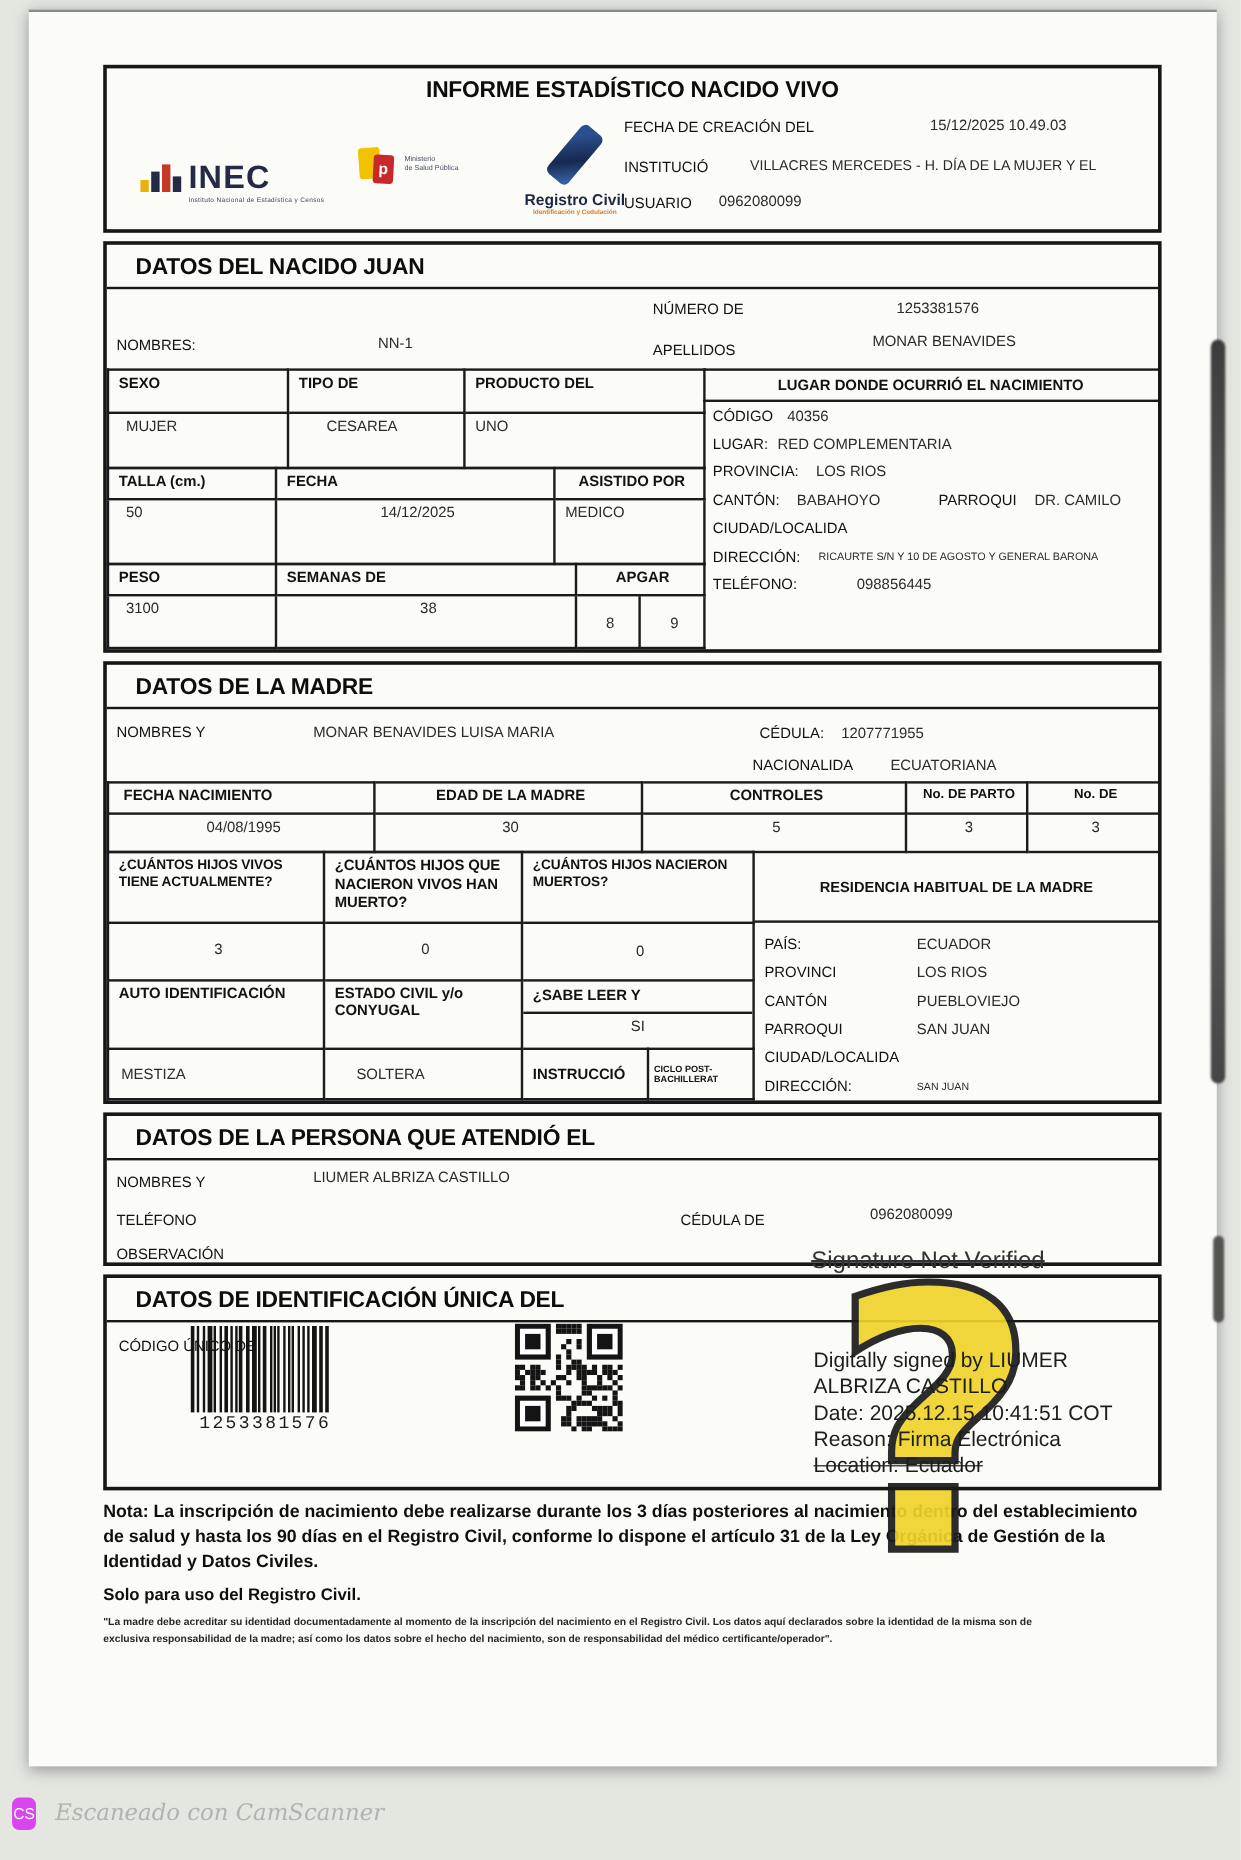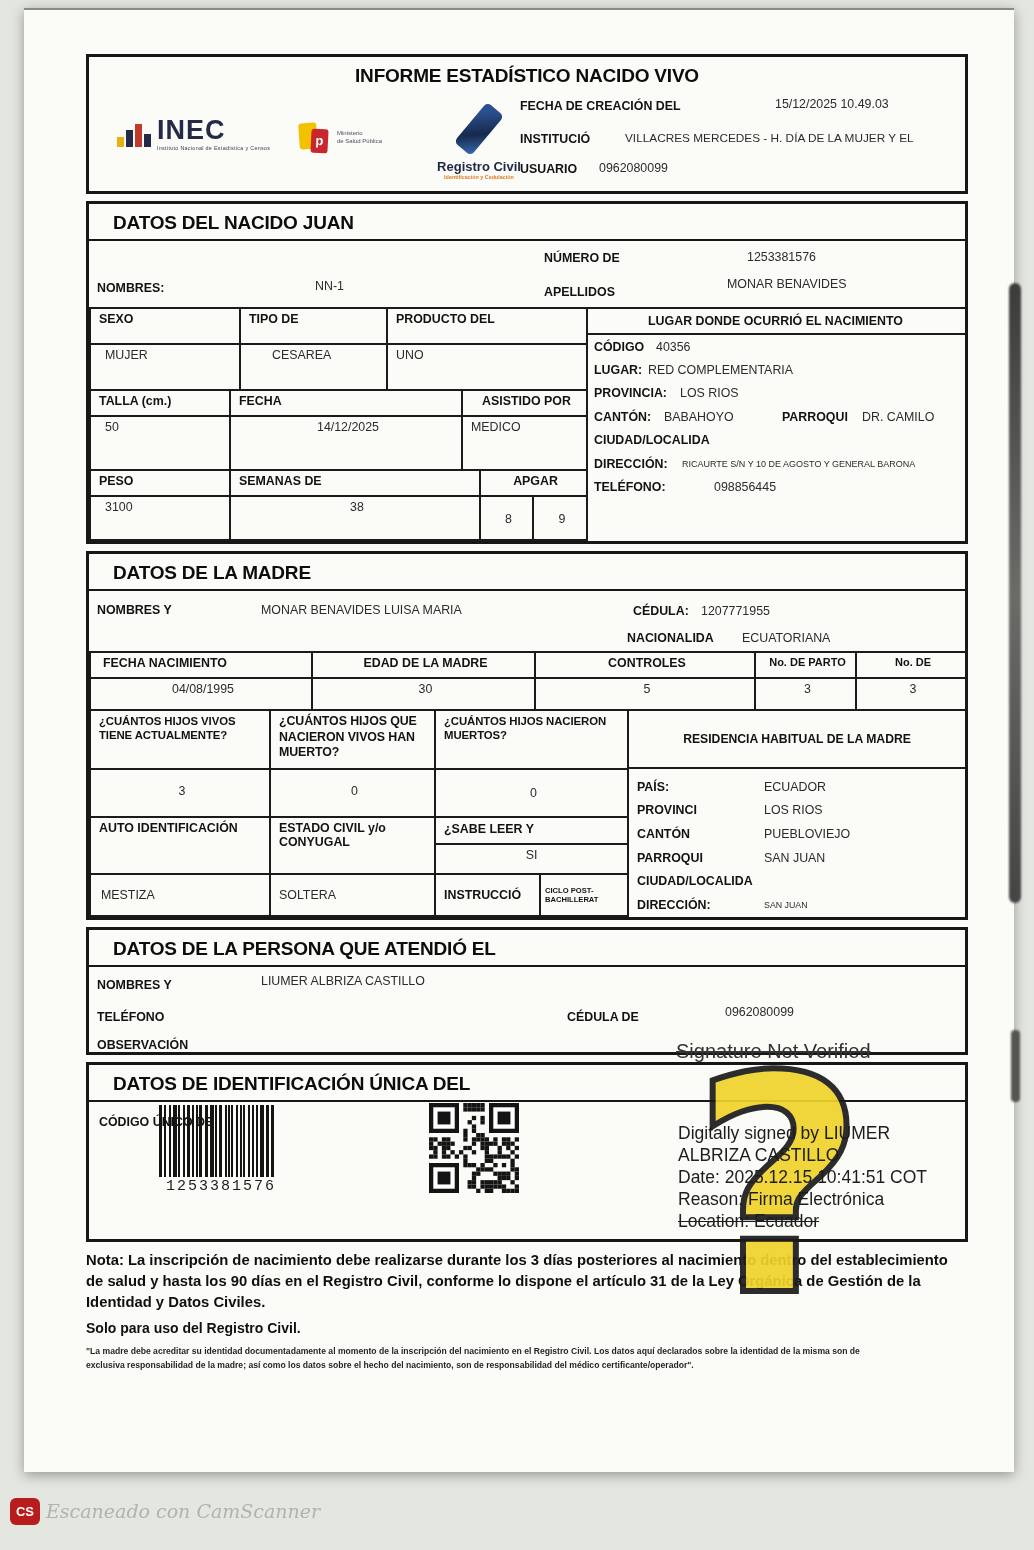--- a/index.html
+++ b/index.html
@@ -3,21 +3,21 @@
 <meta charset="utf-8">
 <style>
   *{margin:0;padding:0;box-sizing:border-box}
   html,body{width:1034px;height:1550px}
   body{position:relative;background:#e4e6e0;font-family:"Liberation Sans",sans-serif;overflow:hidden;color:#1a1a1a}
   .sheet{position:absolute;left:24px;top:8px;width:990px;height:1464px;background:#fbfbf8;box-shadow:0 3px 12px rgba(0,0,0,.35);border-top:2px solid #8a8a86}
   .form{position:absolute;left:62px;top:44px;width:882px}
   .box{border:3px solid #171717;position:relative;margin-bottom:7px}
   .sec-head{border-bottom:2px solid #171717;padding:8px 10px 5px 24px;font-size:19px;font-weight:700;color:#0d0d0d;letter-spacing:-.2px}
   .abs{position:absolute;white-space:nowrap}
-  .lbl{font-weight:700;color:#121212;font-size:12.4px}
+  .lbl{font-weight:400;color:#121212;font-size:12.4px}
   .val{color:#2b2b2b;font-size:12.4px}
   .sm{font-size:9px}
   table.grid{border-collapse:collapse;table-layout:fixed}
   table.grid th,table.grid td{border:2px solid #1b1b1b;font-size:12.4px;padding:3px 4px 2px 8px;vertical-align:top;overflow:hidden}
   table.grid th{text-align:left;font-weight:700;color:#121212}
   table.grid td{color:#2b2b2b}
   .ctr{text-align:center !important}
   .mid{vertical-align:middle !important}
   
   .nv-top{position:relative;height:66px}
@@ -47,36 +47,36 @@
   .stamp-status{position:absolute;left:652px;top:1030px;font-size:20px;color:#333;text-decoration:line-through;text-decoration-thickness:2px;white-space:nowrap;z-index:5}
   .qmark{position:absolute;left:668px;top:1028px;font-size:300px;line-height:1;font-weight:700;color:#f0d32a;-webkit-text-stroke:6px #1b1b1b;z-index:3;opacity:.92;font-family:"DejaVu Sans",sans-serif}
   .sig{position:absolute;left:654px;top:1112px;z-index:4;font-size:17.5px;color:#1d1d1d;line-height:22px;white-space:nowrap}
   
   .nota{font-weight:700;font-size:14.8px;line-height:1.42;color:#0f0f0f;margin-top:8px;width:882px}
   .solo{font-weight:700;font-size:14px;margin-top:7px;color:#0f0f0f}
   .fine{font-weight:700;font-size:8.6px;line-height:1.7;color:#262626;margin-top:8px}
   
   .hdr{height:140px}
   .hdr-title{text-align:center;font-size:19px;font-weight:700;padding-top:8px;letter-spacing:-.2px;color:#0d0d0d}
-  .inec{position:absolute;left:28px;top:62px;display:flex;align-items:center}
+  .inec{position:absolute;left:28px;top:80px;display:flex;align-items:flex-start}
   .inec-bars{display:flex;align-items:flex-end;margin-right:4px}
   .inec-bars i{display:block;width:7px;margin-right:2px}
   .inec-name{font-size:27px;font-weight:700;color:#252b47;letter-spacing:1px;line-height:.85}
   .inec-tag{display:block;font-size:5.4px;color:#3a415f;margin-top:2px;letter-spacing:.3px}
   .msp{position:absolute;left:210px;top:64px;display:flex;align-items:center}
   .msp-tiles{position:relative;width:34px;height:34px}
   .msp-y{position:absolute;left:0;top:2px;width:18px;height:26px;background:#f2c200;border-radius:3px;transform:rotate(-4deg)}
   .msp-r{position:absolute;left:12px;top:8px;width:17px;height:24px;background:#c8272c;border-radius:3px;color:#fff;font-weight:700;font-size:13px;text-align:center;line-height:24px;transform:rotate(3deg)}
   .msp-txt{font-size:6px;color:#4a4f66;line-height:1.3;margin-left:4px}
   .rc{position:absolute;left:330px;top:46px;width:120px;text-align:center}
   .rc-blob{width:22px;height:52px;margin:0 auto;background:linear-gradient(135deg,#2b4f8e 20%,#16294e 60%,#3c6cb5);border-radius:5px;transform:rotate(40deg)}
   .rc-name{font-size:13px;font-weight:700;color:#1d2743;margin-top:4px}
   .rc-tag{font-size:5.4px;color:#d97b26;font-weight:700}
   
-  .cs-badge{position:absolute;left:10px;top:1498px;width:30px;height:27px;background:#b91c1c;border-radius:6px;color:#fff;font-weight:700;font-size:13px;text-align:center;line-height:27px}
+  .cs-badge{position:absolute;left:10px;top:1498px;width:20px;height:27px;background:#d946ef;border-radius:6px;color:#fff;font-weight:400;font-size:13px;text-align:center;line-height:27px}
   .cs-text{position:absolute;left:46px;top:1500px;font-family:"DejaVu Serif",serif;font-style:italic;font-size:19px;color:#b2b2ae}
   .smudge1{position:absolute;left:1009px;top:283px;width:12px;height:620px;background:linear-gradient(#3c3c3c,#6b6b68,#454545);border-radius:6px;filter:blur(1px)}
   .smudge2{position:absolute;left:1011px;top:1030px;width:9px;height:72px;background:#55554f;border-radius:4px;filter:blur(1px)}
 </style>
 </head>
 <body>
 
 <div class="sheet">
   <div class="form">
 
@@ -281,21 +281,21 @@
           <tr style="height:56px">
             <th>AUTO IDENTIFICACIÓN</th>
             <th style="width:140px">ESTADO CIVIL y/o CONYUGAL</th>
             <td colspan="2" class="split-cell">
               <div class="split-top">¿SABE LEER Y</div>
               <div class="split-bot">SI</div>
             </td>
           </tr>
           <tr style="height:41px">
             <td class="mid" style="padding-left:10px">MESTIZA</td>
-            <td class="mid" style="padding-left:8px">SOLTERA</td>
+            <td class="mid" style="padding-left:26px">SOLTERA</td>
             <th class="mid">INSTRUCCIÓ</th>
             <td class="mid" style="font-size:7.6px;font-weight:700;color:#121212;padding-left:4px">CICLO POST-BACHILLERAT</td>
           </tr>
         </tbody>
           </table>
         <div class="res">
           <div class="res-title">RESIDENCIA HABITUAL DE LA MADRE</div>
           <div class="res-rows">
             <div class="res-row">
                 <span class="lbl">PAÍS:</span>

